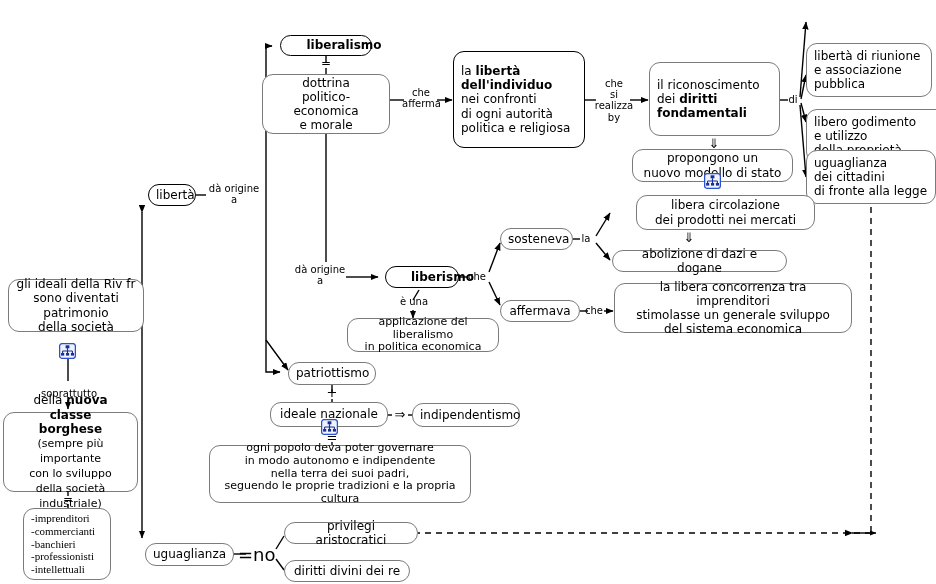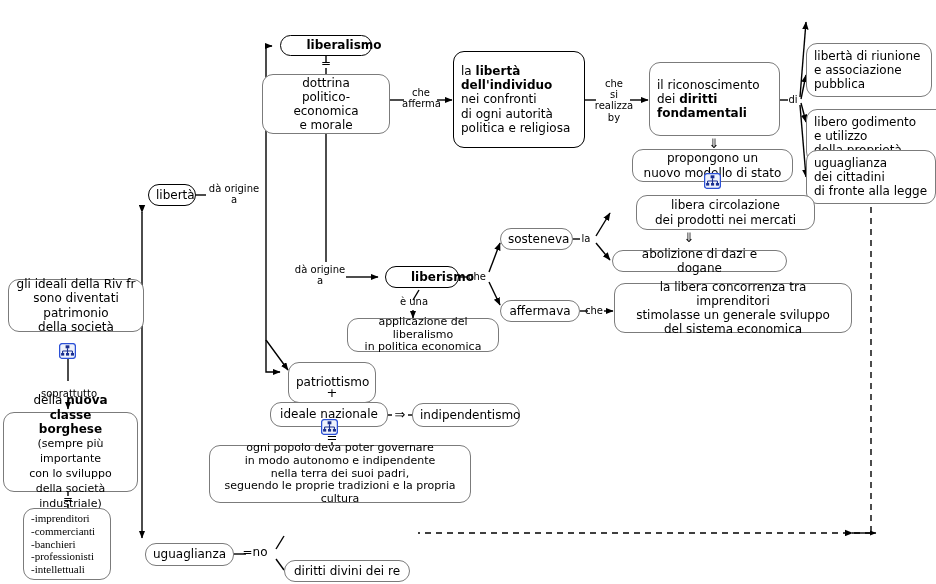--- a/index.html
+++ b/index.html
@@ -239,21 +239,21 @@
   <div class="op f12" style="left:60px;top:493px;width:16px;">=</div>
 
   <div class="node gray" style="left:23px;top:508px;width:88px;height:72px;font-family:Liberation Serif, serif;">
     <span class="txt f11" style="text-align:left;">-imprenditori
 -commercianti
 -banchieri
 -professionisti
 -intellettuali</span>
   </div>
 
-  <div class="node gray" style="left:288px;top:362px;width:88px;height:41px;">
+  <div class="node gray" style="left:288px;top:362px;width:88px;height:23px;">
     <span class="txt f12">patriottismo</span>
   </div>
 
   <div class="op f13" style="left:324px;top:386px;width:16px;">+</div>
 
   <div class="node gray" style="left:270px;top:402px;width:118px;height:25px;">
     <span class="txt f12">ideale nazionale</span>
   </div>
   <span class="ico" style="left:321px;top:419px;">
     <svg width="17" height="16" viewBox="0 0 17 16">
@@ -278,22 +278,25 @@
     <span class="txt f11">ogni popolo deva poter governare
 in modo autonomo e indipendente
 nella terra dei suoi padri,
 seguendo le proprie tradizioni e la propria cultura</span>
   </div>
 
   <div class="node gray" style="left:145px;top:543px;width:89px;height:23px;">
     <span class="txt f12">uguaglianza</span>
   </div>
 
-  <div class="op f14" style="left:238px;top:546px;width:34px;font-size:12px;">=no</div>
-
+  <div class="op f14" style="left:238px;top:546px;width:34px;font-size:18px;">=no</div>
+
+  <div class="node gray" style="left:284px;top:522px;width:134px;height:22px;">
+    <span class="txt f12">privilegi aristocratici</span>
+  </div>
 
   <div class="node gray" style="left:284px;top:560px;width:126px;height:22px;">
     <span class="txt f12">diritti divini dei re</span>
   </div>
 
   <div class="lbl" style="left:203px;top:183px;width:62px;">dà origine
 a</div>
 
   <div class="lbl" style="left:289px;top:264px;width:62px;">dà origine
 a</div>

